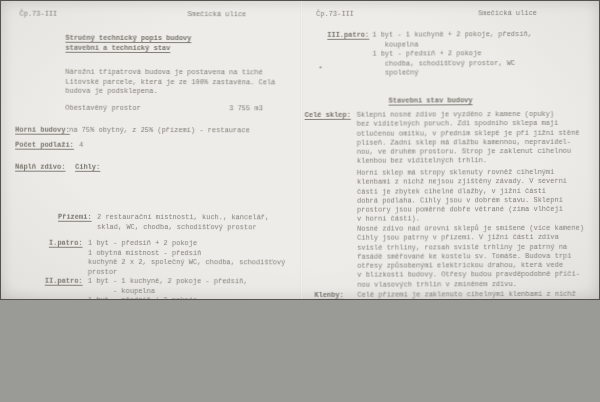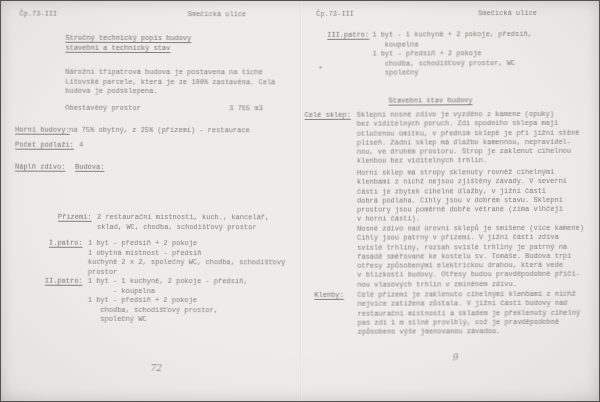--- a/index.html
+++ b/index.html
@@ -1,37 +1,37 @@
 <!DOCTYPE html>
 <html><head>
 <meta charset="utf-8">
 <style>
   * { box-sizing: border-box; }
   html,body { margin:0; padding:0; }
   body { width:600px; height:402px; background:#9a9a97; font-family:"Liberation Mono","DejaVu Sans Mono",monospace; }
 
   #scan {
-    position:relative; width:600px; height:402px; overflow:hidden;
+    position:relative; width:600px; height:300px; overflow:hidden;
     background: radial-gradient(ellipse at 50% 45%, #edecE8 55%, #e4e3df 92%, #dcdbd7 100%);
     border:1px solid #55534f;
     box-shadow: inset 0 0 14px rgba(0,0,0,.14);
   }
   .seam {
     position:absolute; left:299px; top:0; width:3px; height:402px;
     background: linear-gradient(90deg, rgba(0,0,0,.05), rgba(255,255,255,.28), rgba(0,0,0,.03));
   }
   .page { position:absolute; top:0; width:300px; height:402px; }
   #pageL { left:0; transform:rotate(.15deg); }
   #pageR { left:0; width:600px; transform:rotate(-.25deg); }
 
   .t {
     position:absolute; font-size:7px; line-height:9.5px; letter-spacing:0;
     color:#827f77; white-space:pre; filter:blur(.24px);
   }
-  .lbl { color:#77746c; }
+  .lbl { color:#77746c;font-weight:bold; }
   .u { text-decoration:underline; text-underline-offset:1.5px; text-decoration-color:rgba(112,109,101,.85); }
   .pagenum {
     position:absolute; font-family:"DejaVu Serif",serif; font-style:italic;
     font-size:9px; color:#8e8e88; filter:blur(.25px);
   }
 </style>
 </head>
 <body>
 
 <div id="scan">
@@ -51,21 +51,21 @@
     <div class="t" style="left:64px;top:103px">Obestavěný prostor</div>
     <div class="t" style="left:228px;top:103px">3 755 m3</div>
 
     <div class="t u lbl" style="left:14px;top:125px">Horní budovy:</div>
     <div class="t" style="left:68px;top:125px">na 75% obytný, z 25% (přízemí) - restaurace</div>
 
     <div class="t u lbl" style="left:14px;top:140px">Počet podlaží:</div>
     <div class="t" style="left:78px;top:140px">4</div>
 
     <div class="t u lbl" style="left:14px;top:162px">Náplň zdivo:</div>
-    <div class="t u lbl" style="left:74px;top:162px">Budova:</div>
+    <div class="t u lbl" style="left:74px;top:162px">Cihly:</div>
 
     <div class="t u lbl" style="left:57px;top:212px">Přízemí:</div>
     <div class="t" style="left:96px;top:212px">2 restaurační místnosti, kuch., kancelář,
 sklad, WC, chodba, schodišťový prostor</div>
 
     <div class="t u lbl" style="left:48px;top:238px">I.patro:</div>
     <div class="t" style="left:87px;top:238px">1 byt - předsíň + 2 pokoje
 1 obytná místnost - předsíň
 kuchyně 2 x 2, společný WC, chodba, schodišťový
 prostor</div>

